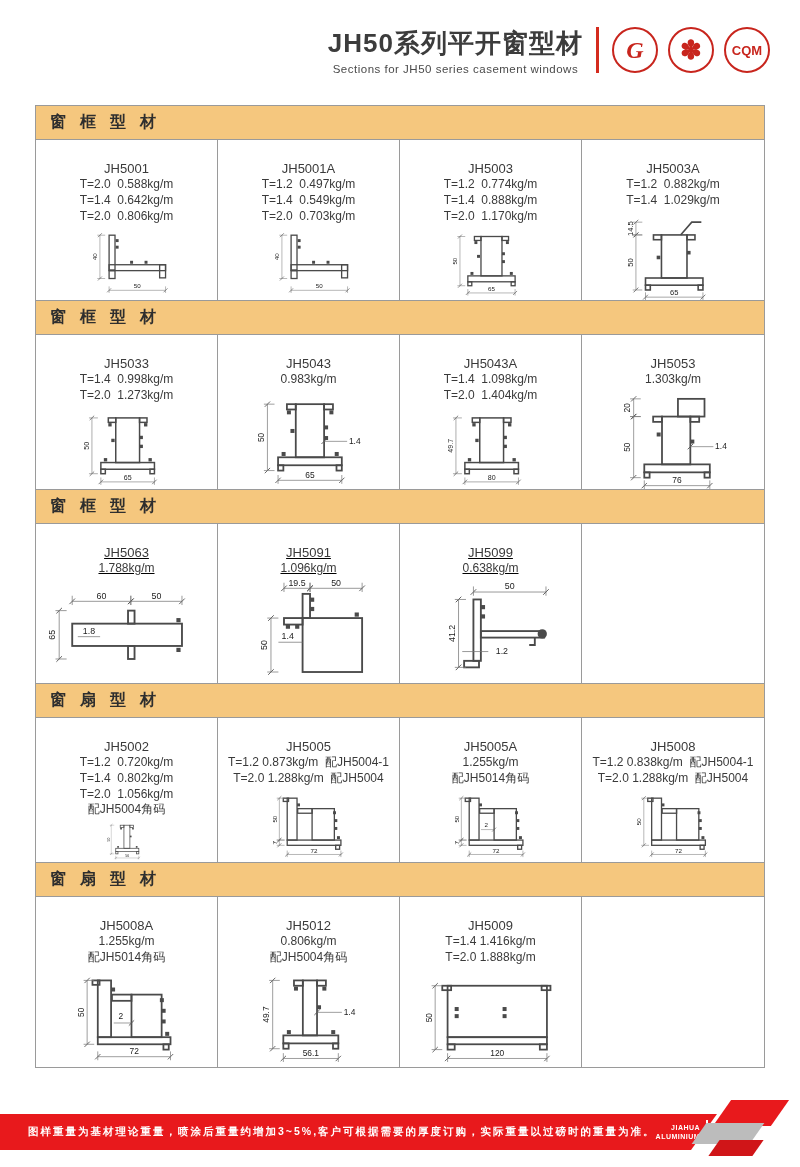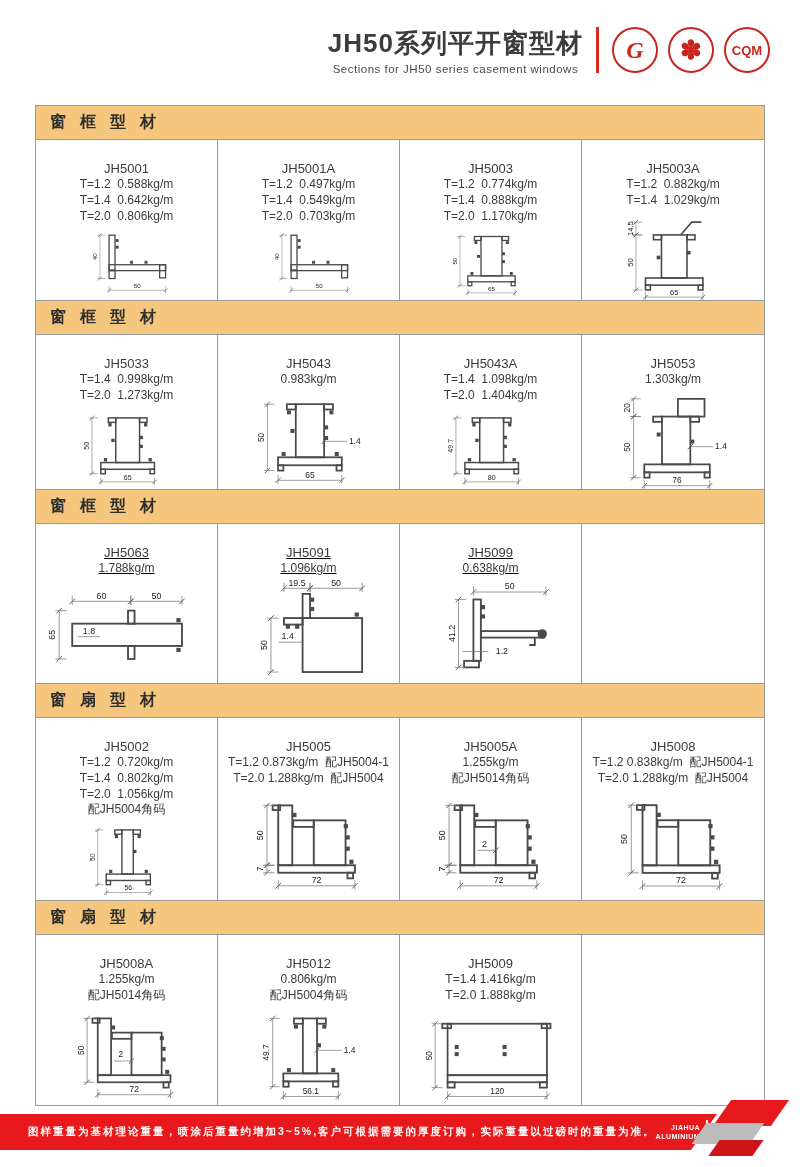--- a/index.html
+++ b/index.html
@@ -52,21 +52,21 @@
     </div>
 </header>
 
 <main class="catalog" id="catalog">
     <div class="sec-header">
       <span>窗框型材</span>
     </div>
     <div class="sec-row" style="height: 160px;">
       <div class="cell">
         <div class="code">JH5001</div>
-        <div class="spec">T=1.2  0.588kg/m</div>
+        <div class="spec">T=2.0  0.588kg/m</div>
         <div class="spec">T=1.4  0.642kg/m</div>
         <div class="spec">T=2.0  0.806kg/m</div>
         <svg viewBox="0 0 180 112" class="draw" preserveAspectRatio="xMidYMid meet">
           <rect x="64" y="14" width="9" height="53" fill="none" stroke="#4a4a4a" stroke-width="2"></rect>
           <rect x="64" y="59" width="86" height="9" fill="none" stroke="#4a4a4a" stroke-width="2"></rect>
           <rect x="64" y="68" width="9" height="12" fill="none" stroke="#4a4a4a" stroke-width="2"></rect>
           <rect x="141" y="59" width="9" height="20" fill="none" stroke="#4a4a4a" stroke-width="2"></rect>
           <rect x="74" y="20" width="4.5" height="4.5" fill="#4a4a4a"></rect>
           <rect x="74" y="30" width="4.5" height="4.5" fill="#4a4a4a"></rect>
           <rect x="96" y="53" width="4.5" height="4.5" fill="#4a4a4a"></rect>
@@ -414,21 +414,21 @@
           <text x="52" y="58.5" text-anchor="middle" transform="rotate(-90 52 58.5)">41.2</text>
           <line x1="60" y1="78" x2="88" y2="78" stroke="#777" stroke-width="0.8"></line>
           <text x="96" y="81" text-anchor="start">1.2</text>
         </svg>
       </div>
       <div class="cell"></div>
     </div>
     <div class="sec-header">
       <span>窗扇型材</span>
     </div>
-    <div class="sec-row" style="height: 182px;">
+    <div class="sec-row" style="height: 144px;">
       <div class="cell">
         <div class="code">JH5002</div>
         <div class="spec">T=1.2  0.720kg/m</div>
         <div class="spec">T=1.4  0.802kg/m</div>
         <div class="spec">T=2.0  1.056kg/m</div>
         <div class="spec">配JH5004角码</div>
         <svg viewBox="0 0 180 112" class="draw" preserveAspectRatio="xMidYMid meet">
           <rect x="84" y="14" width="16" height="62" fill="none" stroke="#4a4a4a" stroke-width="2"></rect>
           <rect x="74" y="14" width="10" height="6" fill="none" stroke="#4a4a4a" stroke-width="2"></rect>
           <rect x="100" y="14" width="10" height="6" fill="none" stroke="#4a4a4a" stroke-width="2"></rect>

